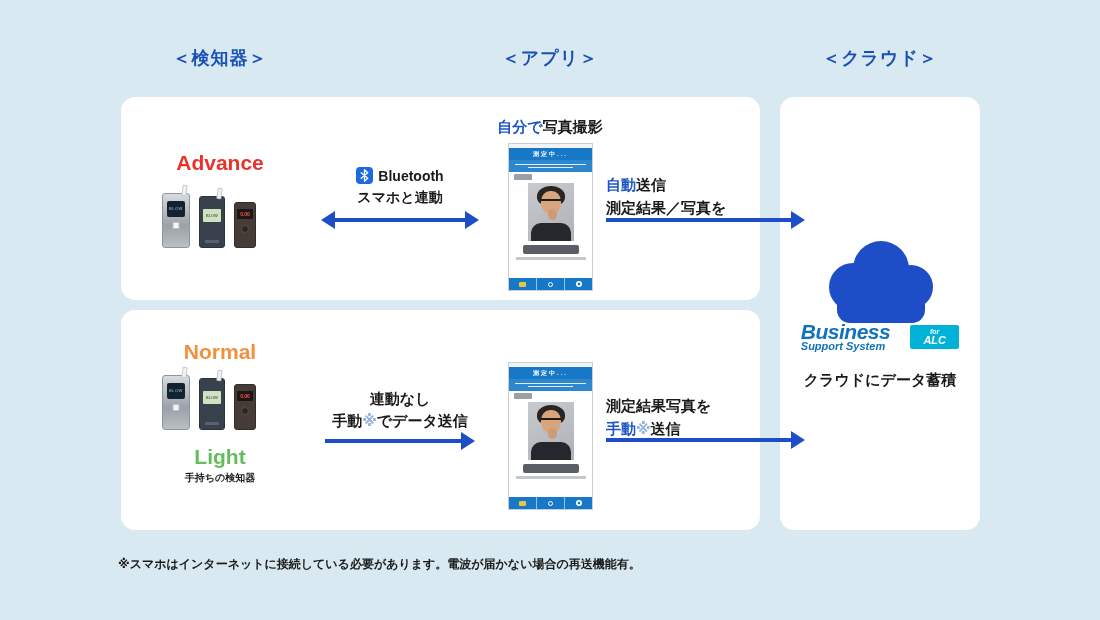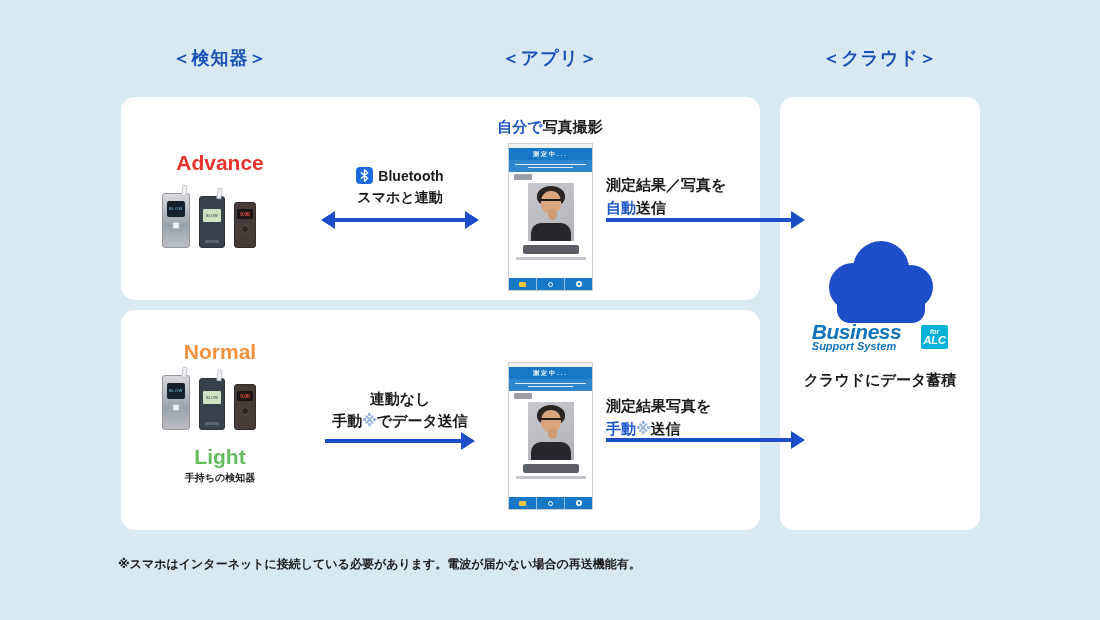--- a/index.html
+++ b/index.html
@@ -74,21 +74,21 @@
   .ic-folder{width:7px;height:5px;background:#e9c63f;border-radius:1px;}
   .ic-search{width:5px;height:5px;border:1px solid #fff;border-radius:50%;}
   .ic-gear{width:6px;height:6px;background:radial-gradient(circle,var(--phblue) 0 1.5px,#fff 1.6px);border-radius:50%;}
 
   
   .cloud-svg{position:absolute;left:815px;top:235px;}
   .bss{position:absolute;left:800px;top:322px;width:160px;display:flex;align-items:center;justify-content:center;gap:20px;}
   .bss-text{font-style:italic;color:var(--logoblue);text-align:left;}
   .bss-l1{font-size:21px;font-weight:900;line-height:19px;letter-spacing:-.5px;}
   .bss-l2{font-size:11px;font-weight:bold;line-height:11px;}
-  .badge{width:27px;height:24px;background:var(--cyan);color:#fff;display:flex;flex-direction:column;align-items:center;justify-content:center;font-style:italic;border-radius:2px;}
+  .badge{width:49px;height:24px;background:var(--cyan);color:#fff;display:flex;flex-direction:column;align-items:center;justify-content:center;font-style:italic;border-radius:2px;}
   .badge .for{font-size:7px;line-height:7px;font-weight:bold;}
   .badge .alc{font-size:11px;line-height:11px;font-weight:900;}
 
   .foot{position:absolute;left:118px;top:556px;font-size:12px;font-weight:700;color:var(--ink);}
 </style>
 </head>
 <body>
 
 <div class="stage">
 
@@ -160,22 +160,22 @@
       <span class="cell">
           <i class="ic-search"></i>
         </span>
       <span class="cell">
           <i class="ic-gear"></i>
         </span>
     </div>
   </div>
 
   <div class="sendtxt" style="left:606px;top:173px">
+    <div><span class="hl">自動</span><span>送信</span></div>
     <div>測定結果／写真を</div>
-    <div><span class="hl">自動</span><span>送信</span></div>
   </div>
   <div class="arrow head-r" style="left:606px;top:218px;width:186px"></div>
 
   <div class="model" style="left:130px;top:340px;color:#f2913d">Normal</div>
 
   <div class="devices" style="left:162px;top:375px">
     <div class="dev dev1">
         <i class="tube"></i>
         <span class="scr">BLOW</span>
         <i class="sq"></i>

